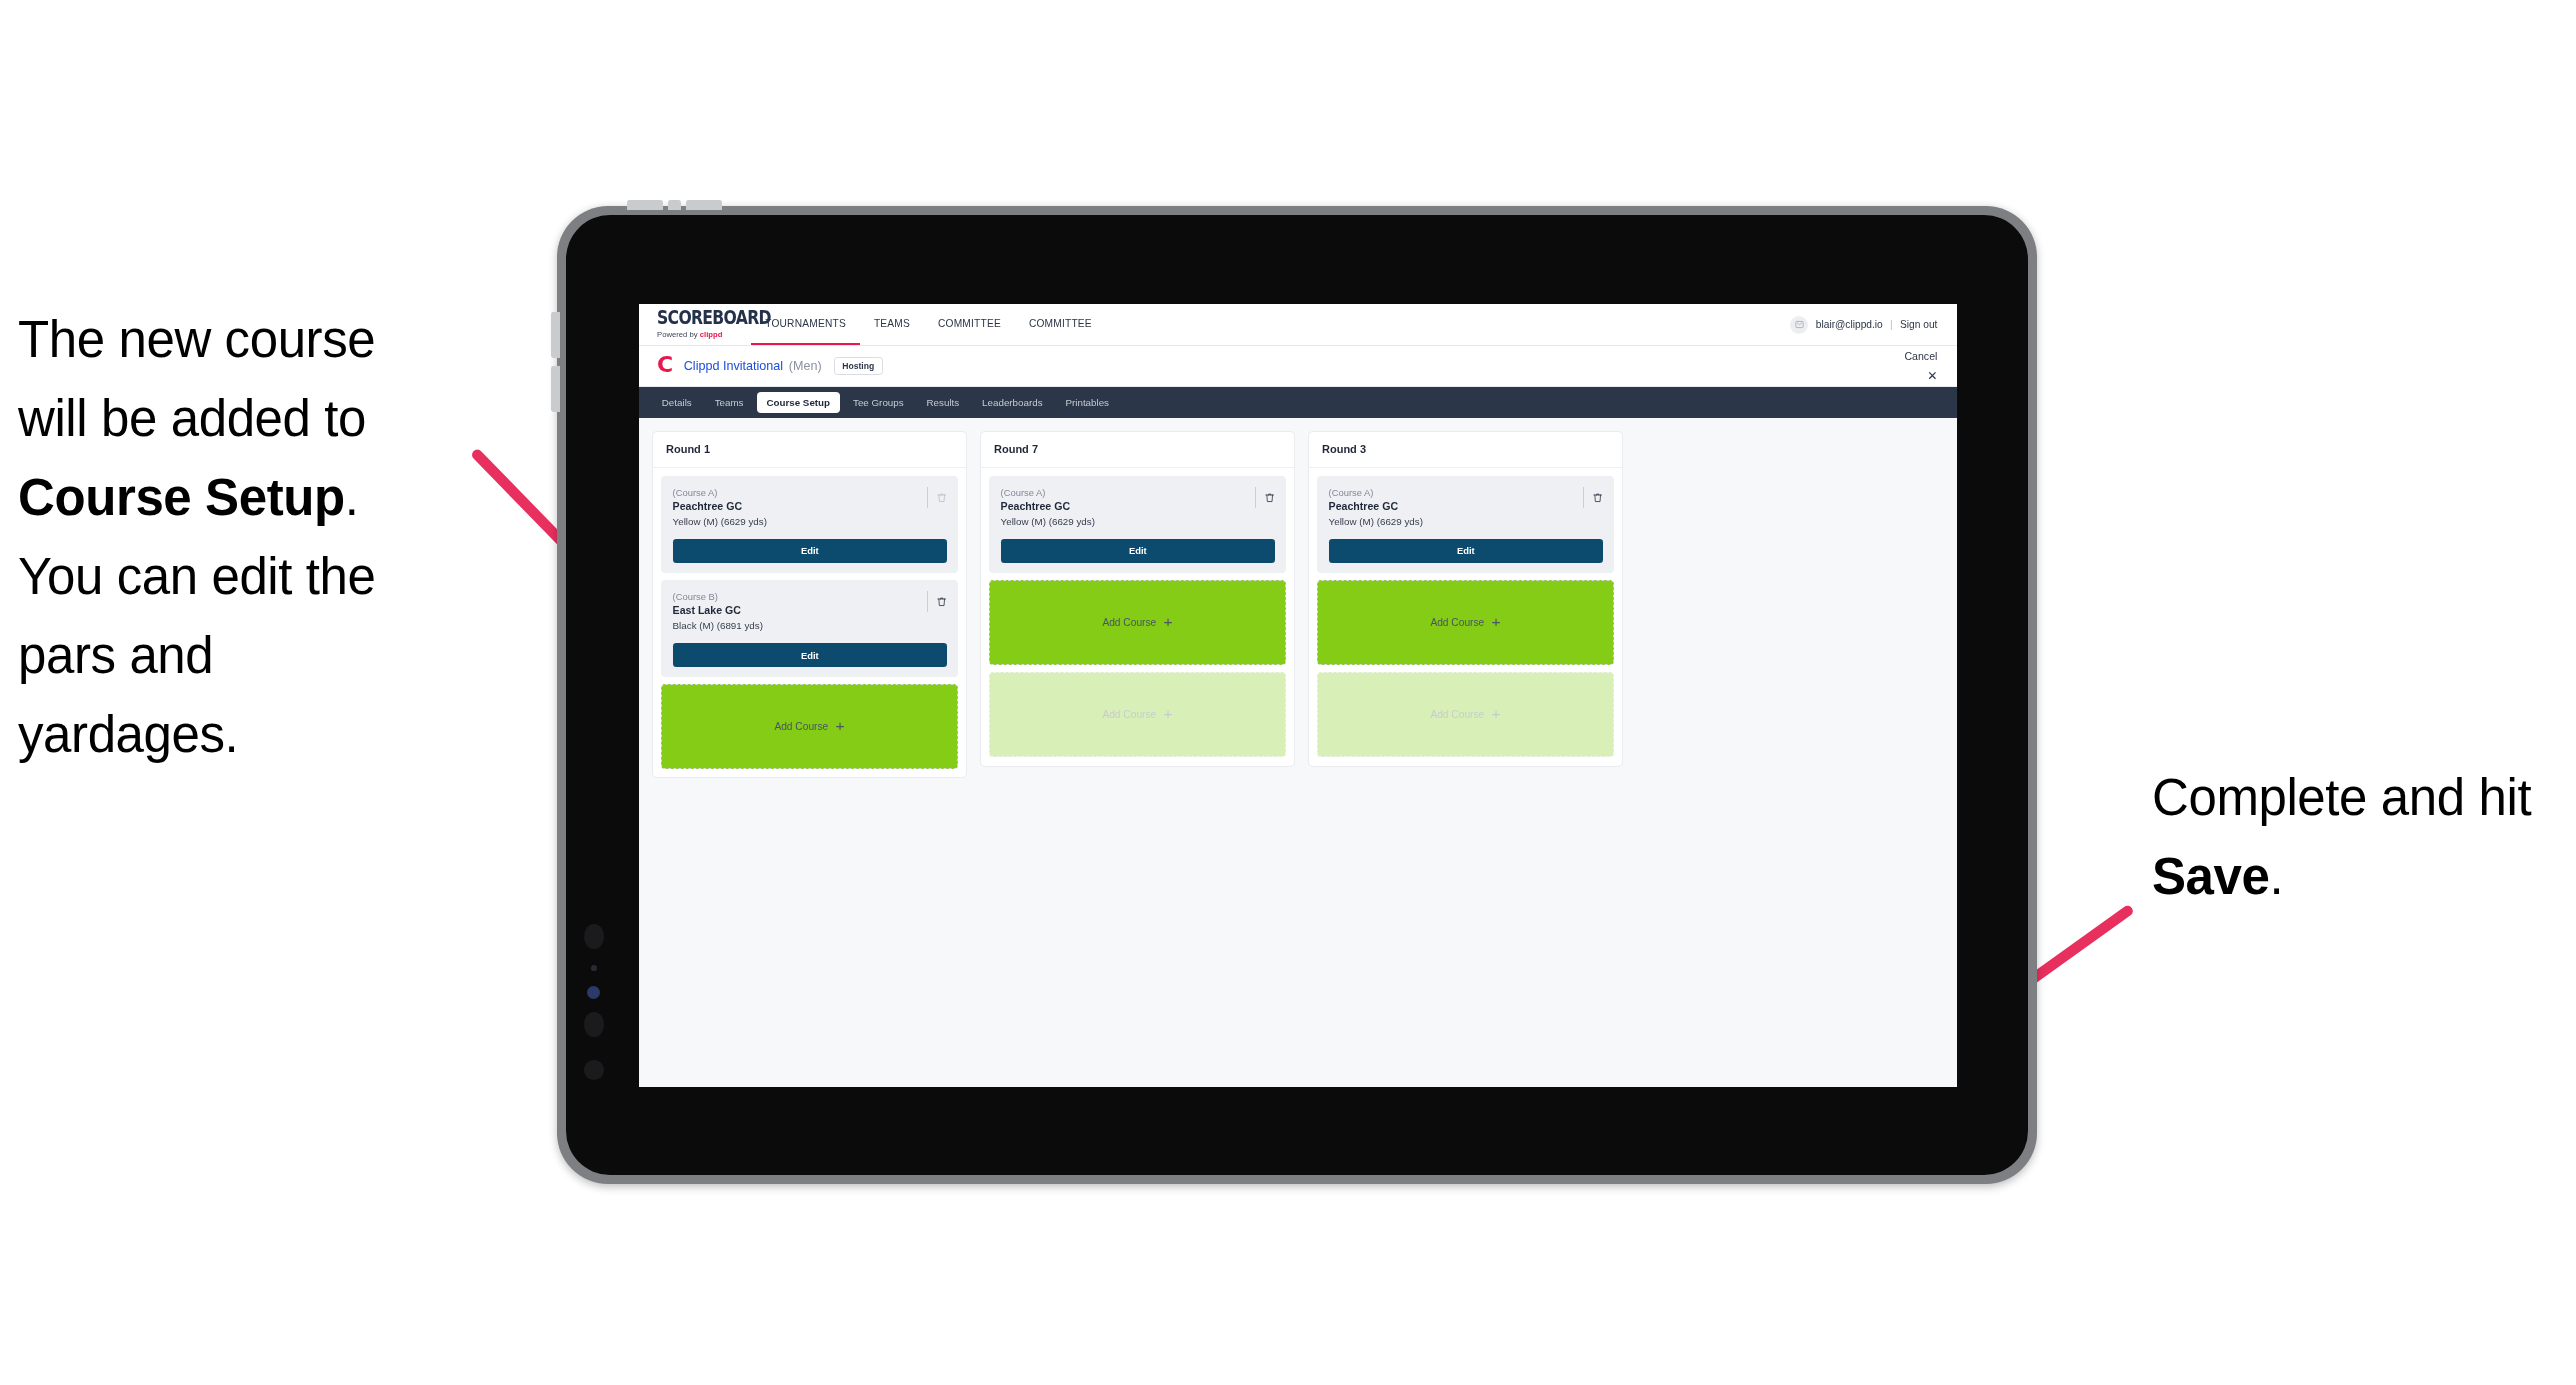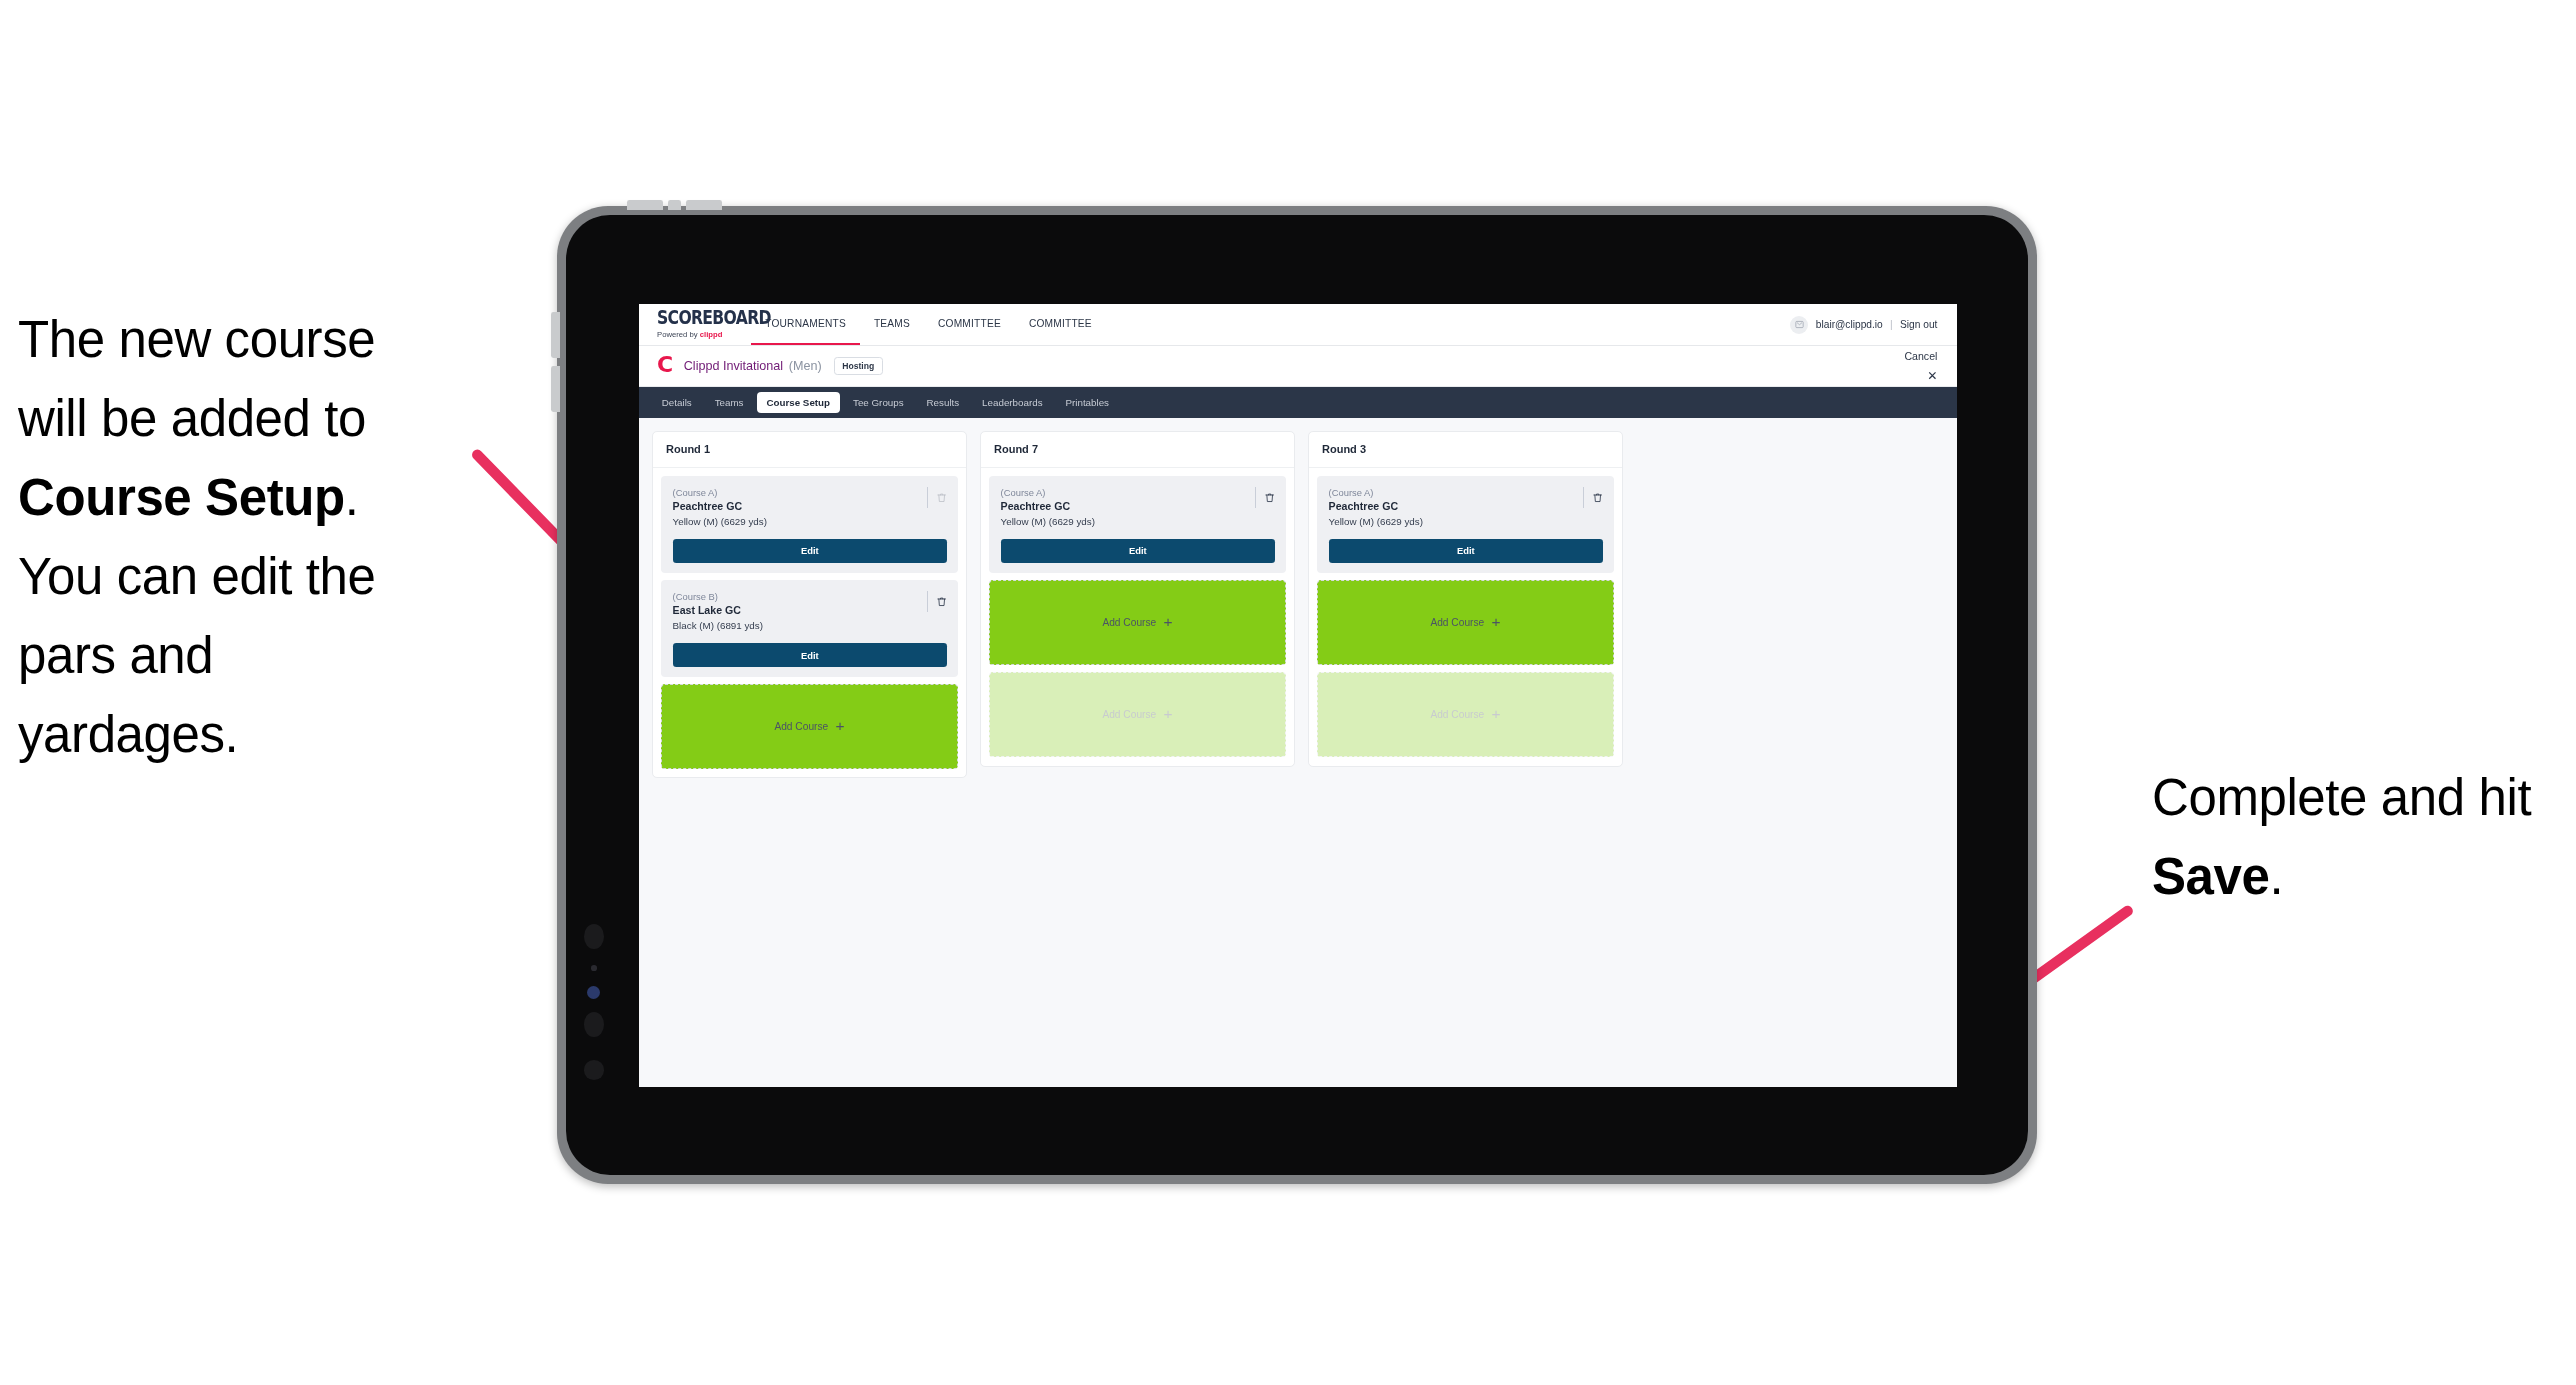--- a/index.html
+++ b/index.html
@@ -172,21 +172,21 @@
   }
   #clippd-c {
     font-family: "DejaVu Sans", sans-serif;
     font-weight: 700;
     font-size: 22px;
     color: #e8174c;
     line-height: 1;
     margin-right: 10.6px;
     transform: translateY(-0.8px);
   }
-  #tname { font-size: 12.6px; color: #701a75; font-weight: 400; }
+  #tname { font-size: 12.6px; color: #1d4ed8; font-weight: 400; }
   #tgender { font-size: 12.6px; color: #8b93a1; margin-left: 5.7px; }
   #hosting-badge {
     margin-left: 12.2px;
     border: 0.8px solid #d9dde3;
     border-radius: 3.3px;
     padding: 3.3px 7.3px;
     font-size: 8.6px;
     font-weight: 700;
     color: #2c3647;
     line-height: 1;

